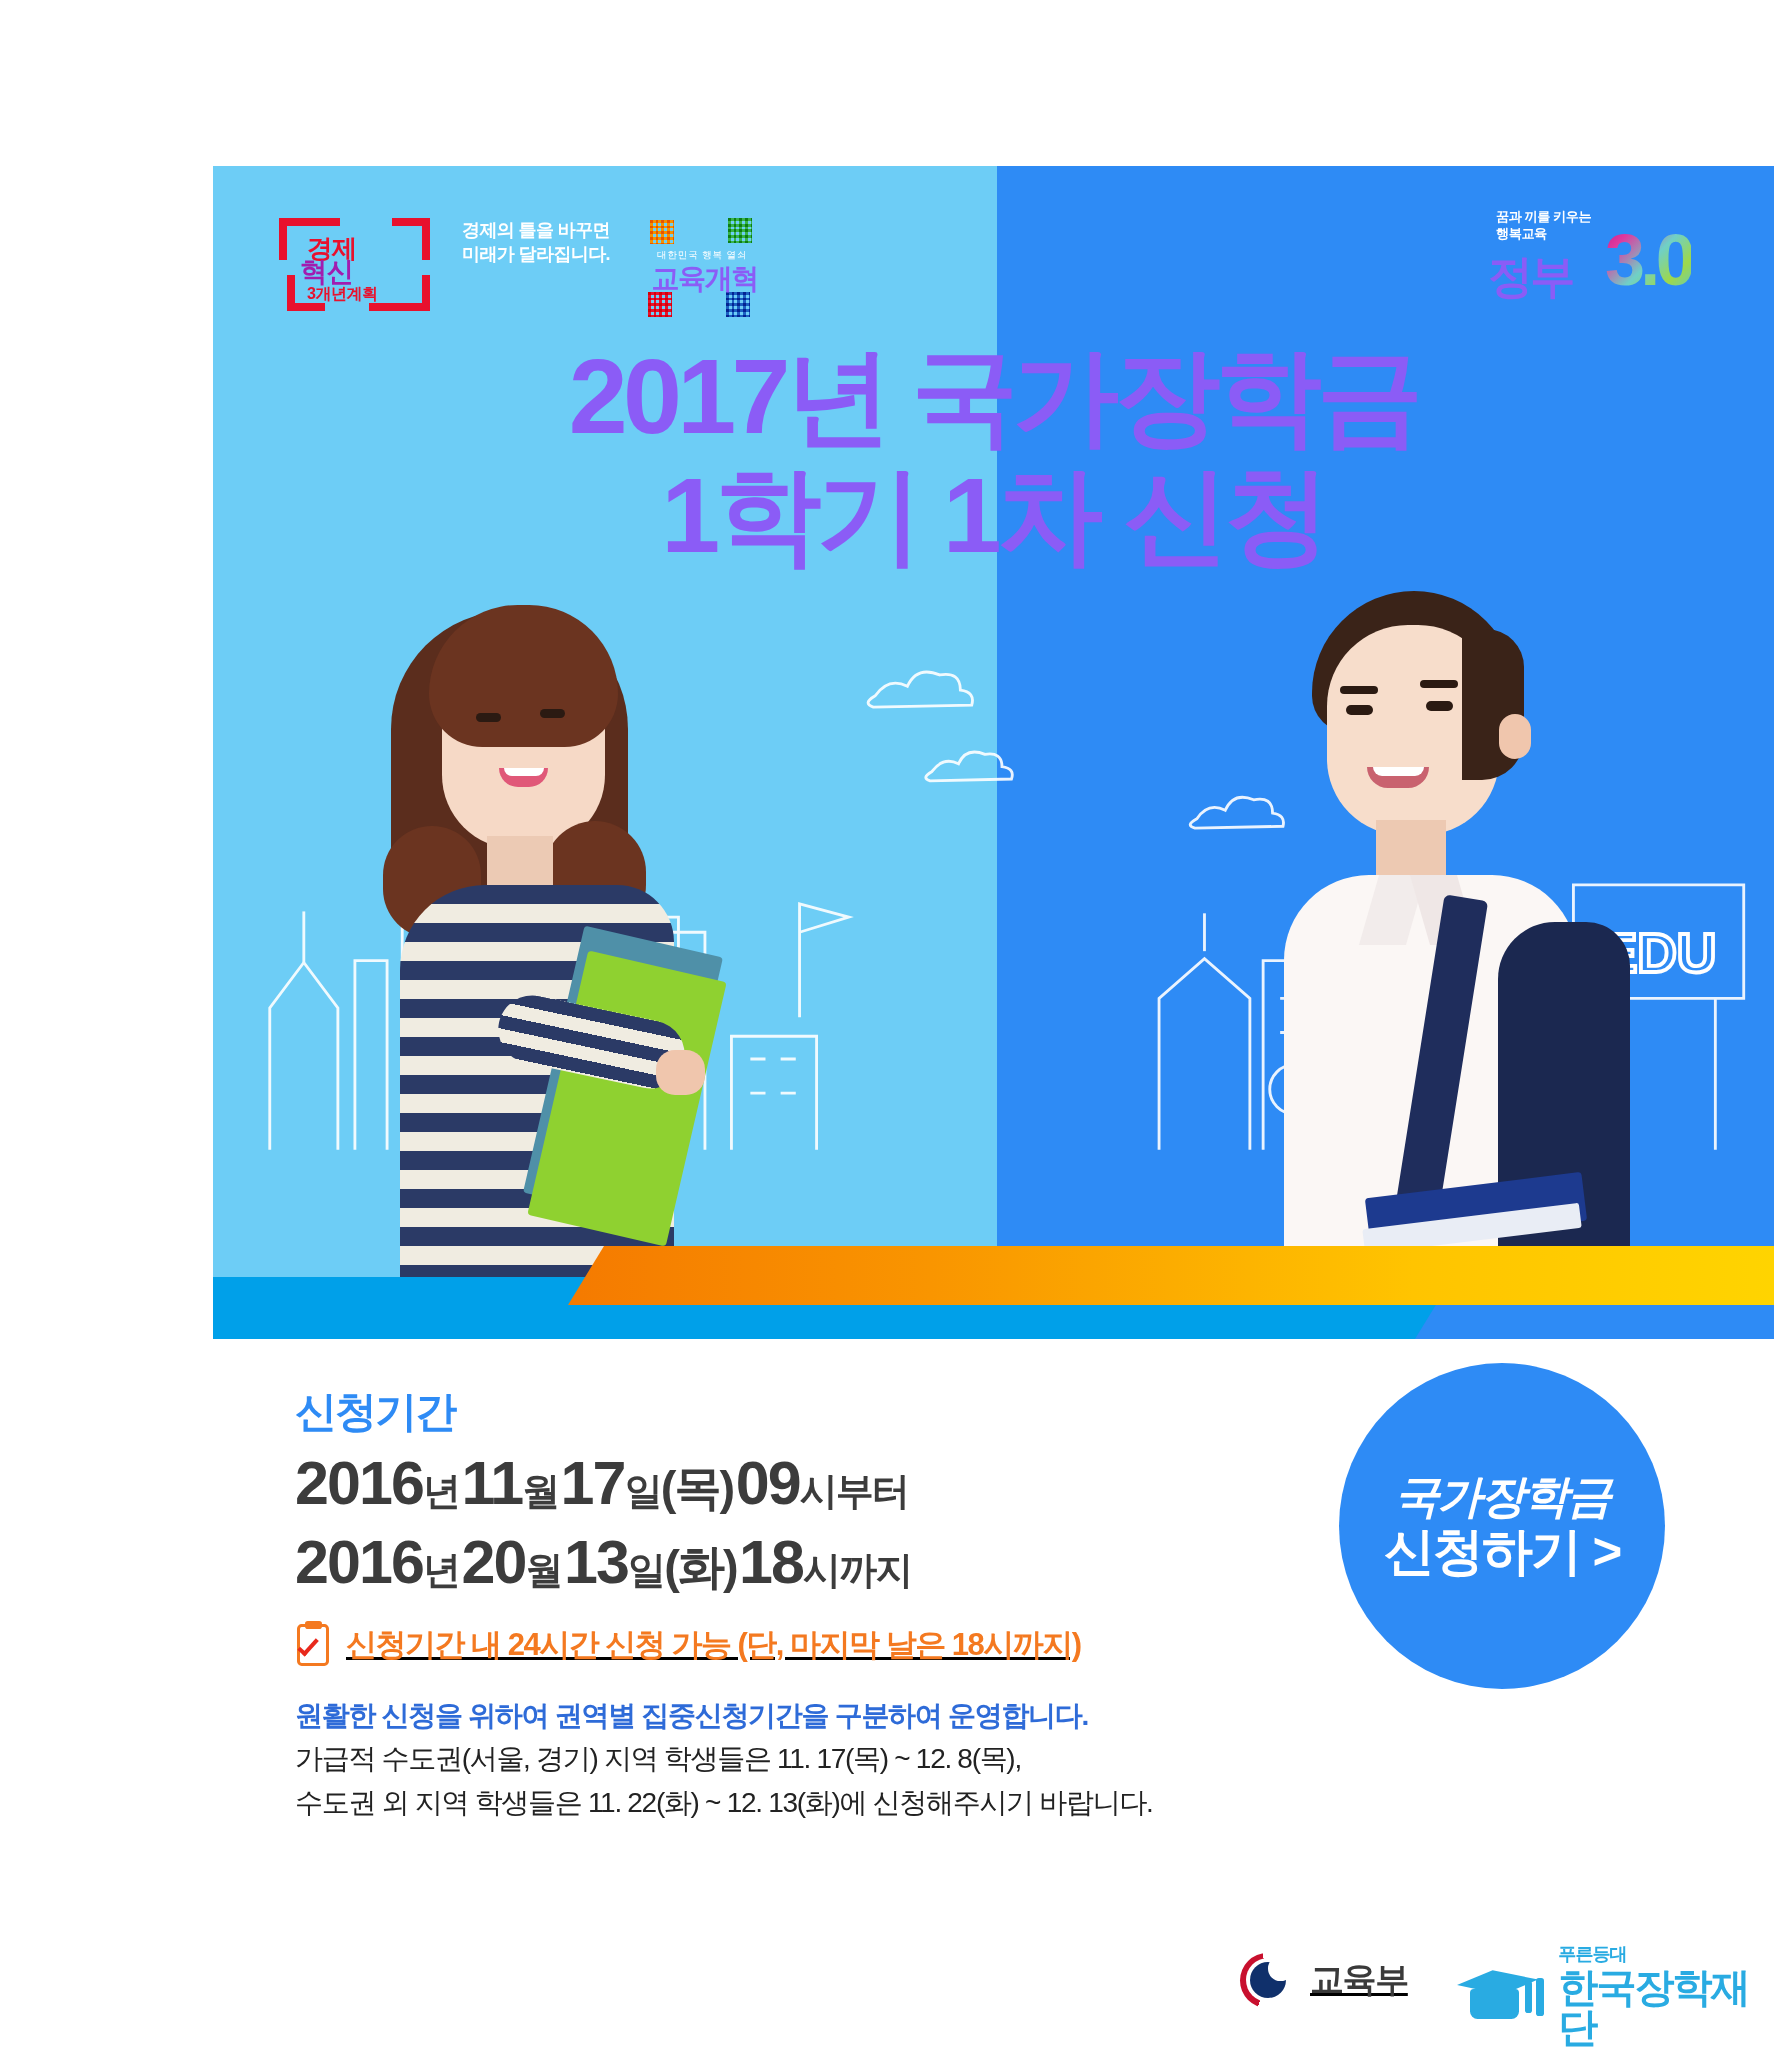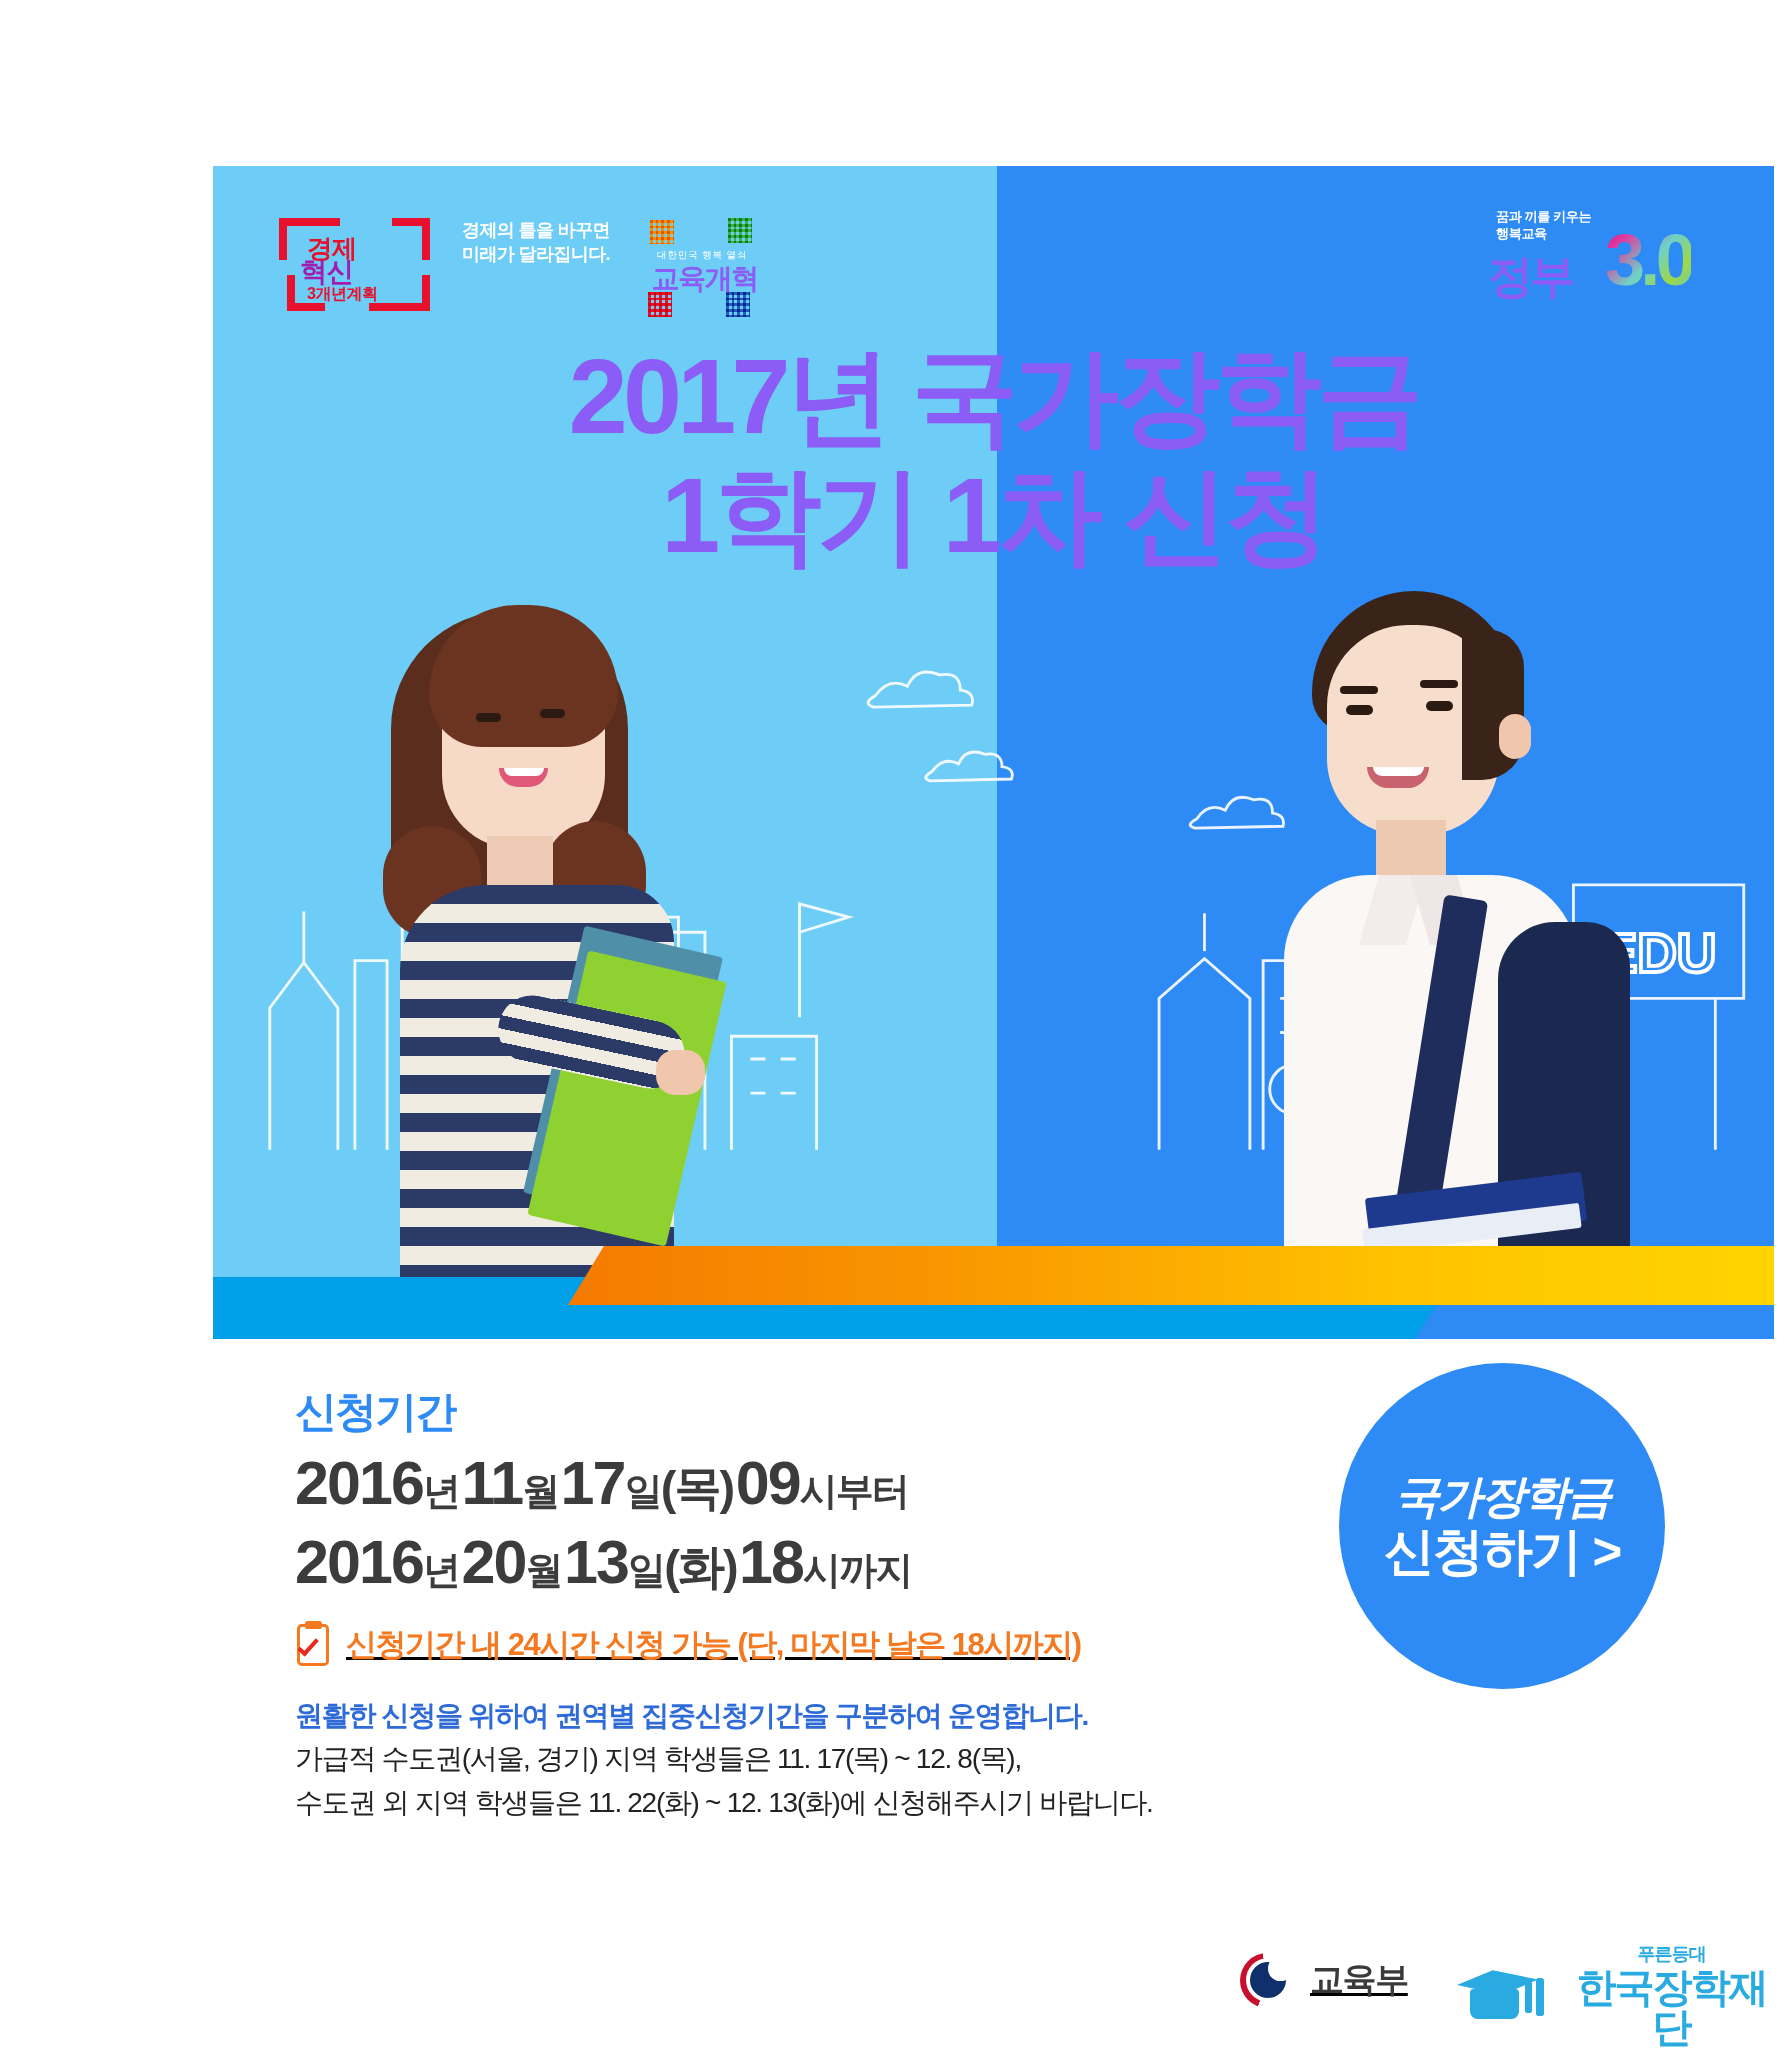--- a/index.html
+++ b/index.html
@@ -203,21 +203,21 @@
 
   .kosaf { left: 1457px; top: 0; }
   .cap { position: relative; width: 87px; height: 59px; }
   .cap .mortar {
     position: absolute; left: 0; top: 3.8px; width: 81px; height: 24.6px; background: #29abe2;
     clip-path: polygon(44% 0, 100% 38%, 56% 100%, 0 60%);
   }
   .cap .base { position: absolute; left: 13.2px; top: 23px; width: 49px; height: 30px; background: #29abe2; border-radius: 3.8px 3.8px 7.6px 7.6px; }
   .cap .tassel { position: absolute; left: 68px; top: 15px; width: 6.6px; height: 32px; background: #29abe2; border-radius: 2.8px; }
   .cap .tassel2 { position: absolute; left: 79px; top: 11.4px; width: 7.6px; height: 38px; background: #29abe2; border-radius: 2.8px; }
-  .kosaf-text { display: flex; flex-direction: column; line-height: 1; text-align: center; }
+  .kosaf-text { display: flex; flex-direction: column; line-height: 1; }
   .kosaf-sub { font-size: 18px; font-weight: bold; color: #29abe2; letter-spacing: -0.9px; margin-bottom: 3.8px; }
   .kosaf-main { font-size: 40px; font-weight: bold; color: #29abe2; letter-spacing: -1.9px; }
 </style>
 </head>
 <body>
 
 <div class="poster">
 
   <div class="hero">
     <div class="hero-bg-left"></div>

